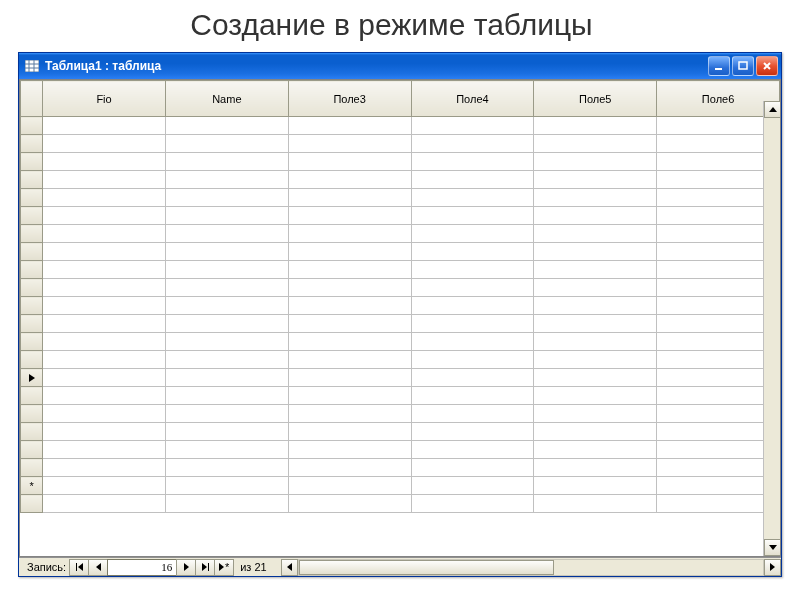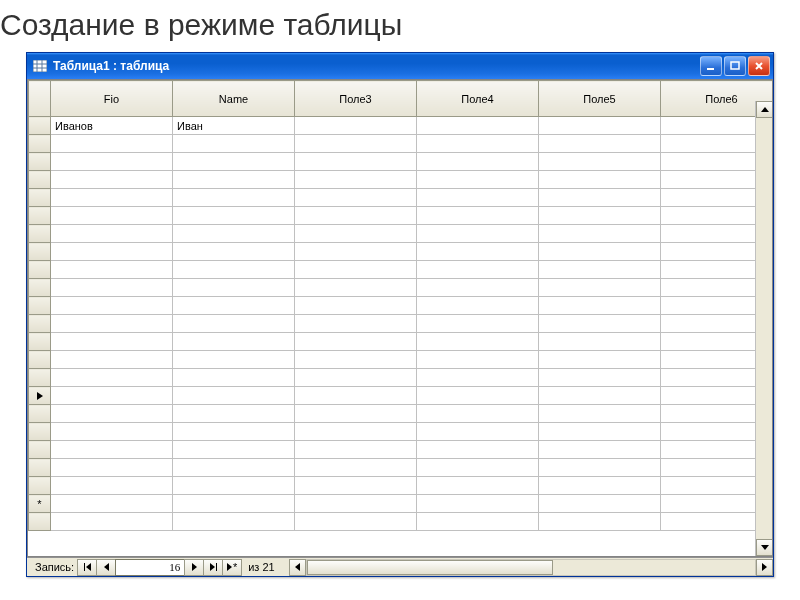--- a/index.html
+++ b/index.html
@@ -6,27 +6,27 @@
   body {
     font-family: Tahoma, Arial, sans-serif;
     background: #fff;
     width: 800px;
     height: 600px;
     overflow: hidden;
   }
   .slide-title {
     font-size: 30px;
     font-weight: normal;
-    text-align: left;
+    text-align: center;
     color: #333;
     padding: 8px 17px 10px 0;
     font-family: Arial, sans-serif;
   }
   .window {
-    margin: 0 26px;
+    margin: 0 18px;
     border: 1px solid #003399;
     background: #7dd3fc;
     box-shadow: 1px 1px 2px rgba(0,0,0,.3);
   }
   
   .titlebar {
     height: 26px;
     background: linear-gradient(to bottom, #3a95ff 0%, #0a5fcf 8%, #0a5fcf 40%, #1a6fe2 80%, #2a7ff5 100%);
     display: flex;
     align-items: center;
@@ -248,29 +248,20 @@
           <th>Name</th>
           <th>Поле3</th>
           <th>Поле4</th>
           <th>Поле5</th>
           <th>Поле6</th>
         </tr>
       </thead>
       <tbody id="tbody">
           <tr>
             <td class="rowhdr"></td>
-            <td class="cell">Иванов</td>
-            <td class="cell">Иван</td>
-            <td class="cell"></td>
-            <td class="cell"></td>
-            <td class="cell"></td>
-            <td class="cell"></td>
-          </tr>
-          <tr>
-            <td class="rowhdr"></td>
             <td class="cell"></td>
             <td class="cell"></td>
             <td class="cell"></td>
             <td class="cell"></td>
             <td class="cell"></td>
             <td class="cell"></td>
           </tr>
           <tr>
             <td class="rowhdr"></td>
             <td class="cell"></td>

